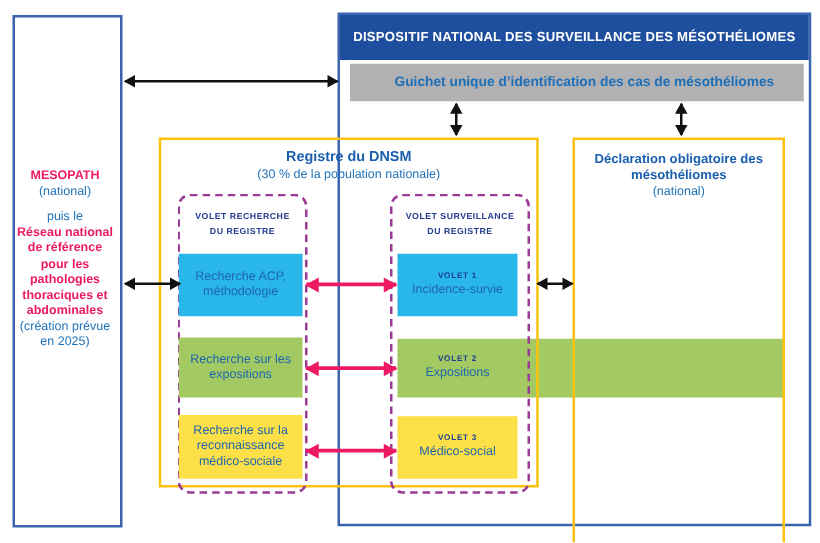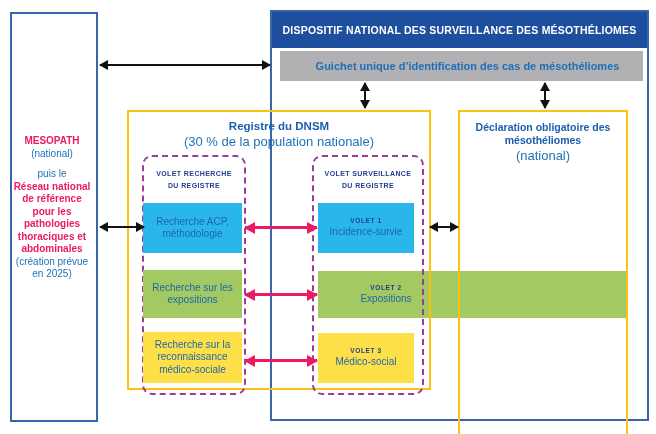--- a/index.html
+++ b/index.html
@@ -36,21 +36,21 @@
   .guichet span{color:#1d6fb8;font-weight:bold;font-size:11px;white-space:nowrap;}
   
   .yellow-box{
     position:absolute;border:2px solid #fdc110;box-sizing:border-box;background:transparent;z-index:2;
     text-align:center;
   }
   .registre-box{left:127px;top:110px;width:304px;height:280px;}
   .declaration-box{left:458px;top:110px;width:170px;height:364px;}
   .panel-title{color:#1a5fae;font-weight:bold;font-size:11.5px;margin:7px 6px 1px 6px;line-height:1.25;}
   .declaration-box .panel-title{font-size:10.5px;margin-top:9px;}
-  .panel-subtitle{color:#2173b9;font-size:13px;line-height:1.2;}
+  .panel-subtitle{color:#2173b9;font-size:10px;line-height:1.2;}
   
   .green-band{position:absolute;left:318px;top:271px;width:310px;height:47px;background:#a3c963;z-index:1;}
   
   .dashed-box{
     position:absolute;border:2px dashed #9b3b97;border-radius:10px;box-sizing:border-box;
     background:transparent;z-index:3;top:155px;height:240px;text-align:center;
   }
   .dashed-left{left:142px;width:104px;}
   .dashed-right{left:312px;width:112px;}
   .dashed-label{
@@ -65,21 +65,21 @@
   .cbox .lbl{color:#1e66ae;font-size:10px;line-height:1.25;width:95%;}
   .cbox .tag{color:#1c3e92;font-weight:bold;font-size:6.5px;letter-spacing:0.6px;margin-bottom:2px;}
   .bg-cyan{background:#29b6e8;}
   .bg-green{background:#a3c963;}
   .bg-orange{background:#fde047;}
   .bg-none{background:transparent;}
   .l1{left:143px;top:203px;width:99px;height:50px;}
   .l2{left:143px;top:270px;width:99px;height:48px;}
   .l3{left:143px;top:332px;width:99px;height:51px;}
   .r1{left:318px;top:203px;width:96px;height:50px;}
-  .r2{left:318px;top:271px;width:96px;height:47px;margin-left:20px;}
+  .r2{left:318px;top:271px;width:96px;height:47px;}
   .r3{left:318px;top:333px;width:96px;height:50px;}
   
   .harrow{position:absolute;height:2px;color:#111111;background:currentColor;z-index:6;}
   .harrow::before,.harrow::after{content:"";position:absolute;top:50%;transform:translateY(-50%);width:0;height:0;border-style:solid;border-color:transparent;}
   .harrow::before{left:-1px;border-width:5px 9px 5px 0;border-right-color:currentColor;}
   .harrow::after{right:-1px;border-width:5px 0 5px 9px;border-left-color:currentColor;}
   .parrow{height:3px;color:#ec1a63;}
   .parrow::before{border-width:6px 11px 6px 0;border-right-color:currentColor;}
   .parrow::after{border-width:6px 0 6px 11px;border-left-color:currentColor;}
   .varrow{position:absolute;width:2px;color:#111111;background:currentColor;z-index:6;}

